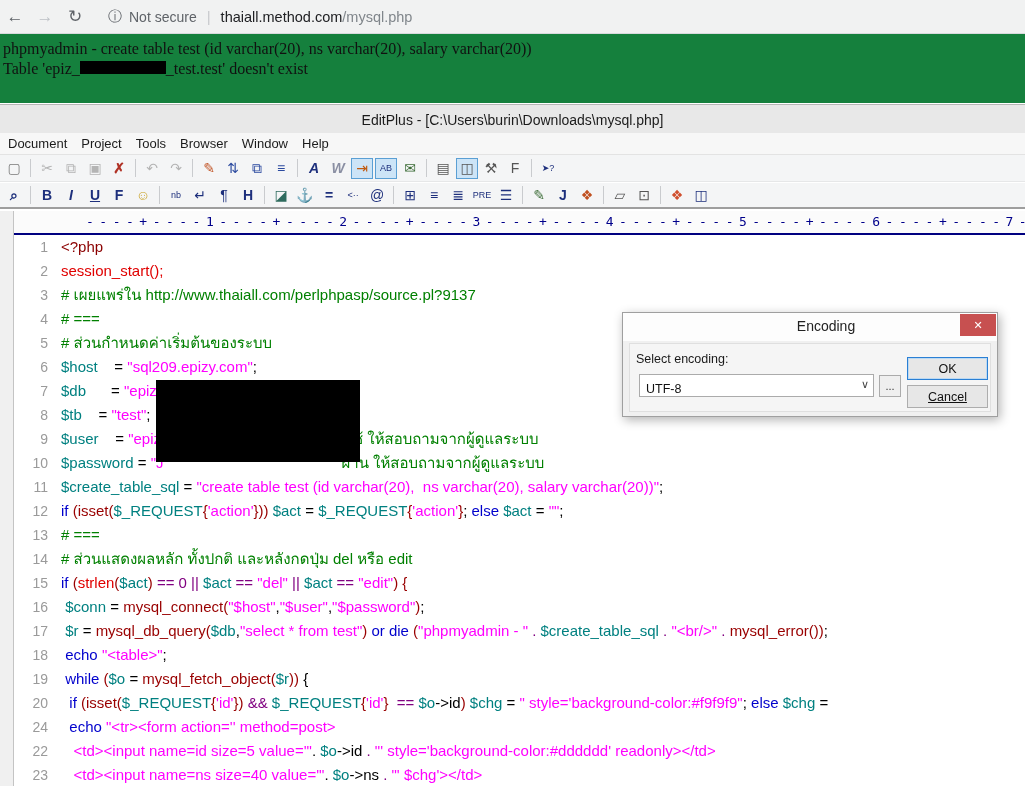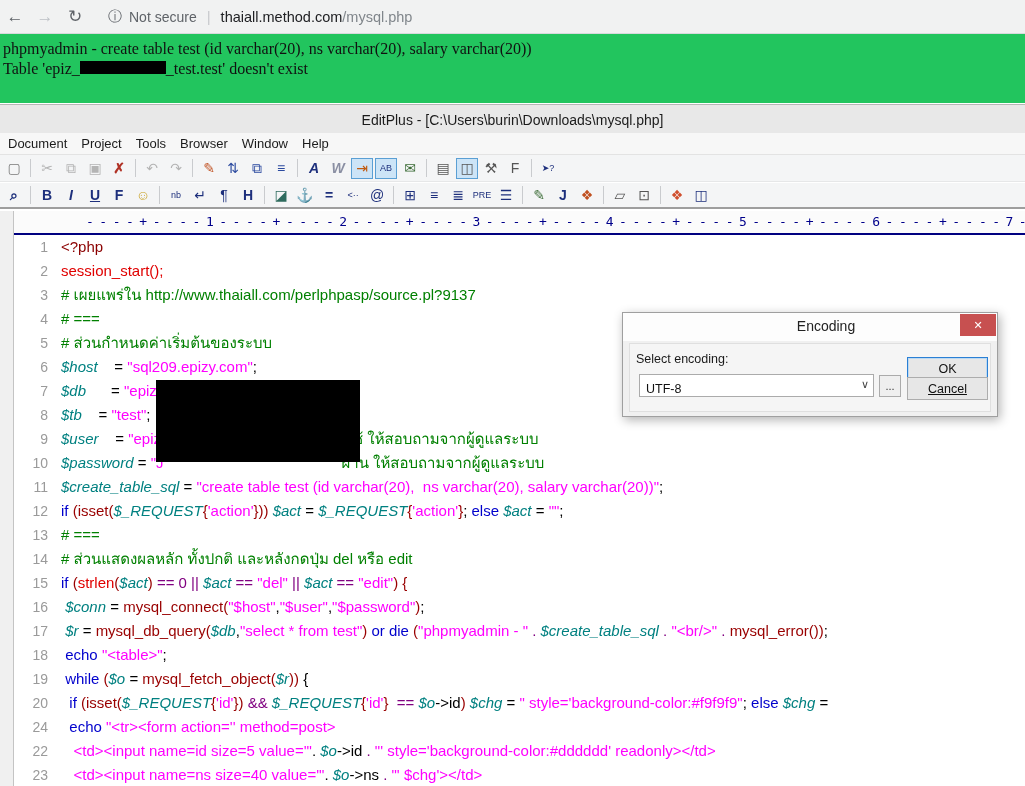--- a/index.html
+++ b/index.html
@@ -10,21 +10,21 @@
   .browser-bar{position:absolute;left:0;top:0;width:1025px;height:33px;
     background:#f1f2f2;border-bottom:1px solid #d8dadd;display:flex;align-items:center;}
   .nav-ic{font-size:17px;color:#5f6368;width:30px;text-align:center;cursor:pointer;}
   .nav-ic.dis{color:#bdc1c6;}
   .info-ic{font-size:14px;color:#5f6368;margin-left:18px;margin-right:7px;}
   .sec-label{font-size:14px;color:#5f6368;}
   .url-sep{color:#c8cacd;margin:0 10px;font-size:15px;}
   .url-host{font-size:14.5px;color:#202124;}
   .url-path{font-size:14.5px;color:#80868b;}
 
-  .browser-content{position:absolute;left:0;top:34px;width:1025px;height:69px;background:#22c55e;
+  .browser-content{position:absolute;left:0;top:34px;width:1025px;height:69px;background:#15803d;
     font-family:"Liberation Serif",serif;font-size:16px;color:#111;}
   .pg-line{position:absolute;left:3px;white-space:pre;}
   .redact-inline{display:inline-block;width:86px;height:13px;background:#000;vertical-align:baseline;}
 
   
   .ep-title{position:absolute;left:0;top:104px;width:1025px;height:29px;background:#e8e8e8;
     border-top:1px solid #b6b6b6;display:flex;align-items:center;justify-content:center;
     font-size:14px;color:#1b1b1b;}
   .ep-menu{position:absolute;left:0;top:133px;width:1025px;height:22px;background:#f7f7f7;
     border-bottom:1px solid #e3e3e3;display:flex;align-items:center;padding-left:8px;box-sizing:border-box;}
@@ -49,21 +49,21 @@
     border-right:1px solid #b9b9b9;font-size:8px;color:#666;text-align:center;line-height:22px;}
 
   
   .editor{position:absolute;left:16px;top:235px;width:1025px;height:551px;background:#fff;overflow:hidden;}
   .left-strip{position:absolute;left:0;top:211px;width:13px;height:575px;background:#f0f0f0;
     border-right:1px solid #c4c4c4;}
   .cl{white-space:pre;height:24px;line-height:24px;font-size:15px;color:#000;}
   .cl .ln{display:inline-block;width:32px;margin-right:13px;text-align:right;color:#9a9a9a;
     font-size:14px;}
   .seg-php{color:#8b0000;} .seg-fnred{color:#e00000;} .seg-fn{color:#990000;}
-  .seg-kw{color:#0000cc;} .seg-var{color:#008080;font-style:italic;} .seg-str{color:#ff00ff;}
+  .seg-kw{color:#0000cc;} .seg-var{color:#008080;} .seg-str{color:#ff00ff;}
   .seg-cm{color:#008000;} .seg-op{color:#800080;} .seg-pl{color:#000;} .seg-paren{color:#990000;}
   .seg-gap{display:inline-block;}
   .editor-redaction{position:absolute;left:156px;top:380px;width:204px;height:82px;background:#000;}
 
   
   .dialog{position:absolute;left:622px;top:312px;width:376px;height:105px;background:#f0f0f0;
     border:1px solid #9f9f9f;box-shadow:2px 3px 10px rgba(0,0,0,.3);box-sizing:border-box;z-index:50;}
   .dlg-titlebar{position:absolute;left:0;top:0;width:100%;height:28px;background:#fdfdfd;}
   .dlg-title{position:absolute;left:0;top:5px;width:100%;text-align:center;font-size:14px;color:#222;padding-left:16px;}
   .dlg-close{position:absolute;right:1px;top:1px;width:36px;height:22px;background:#c75050;
@@ -75,21 +75,21 @@
     border:1px solid #ababab;box-sizing:border-box;font-size:12.5px;color:#111;
     display:flex;align-items:flex-end;padding-left:6px;cursor:pointer;}
   .dlg-combo .chev{position:absolute;right:4px;top:3px;color:#444;font-size:11px;}
   .dlg-browse{position:absolute;left:256px;top:62px;width:22px;height:22px;background:#efefef;
     border:1px solid #ababab;box-sizing:border-box;font-size:11px;color:#333;
     display:flex;align-items:center;justify-content:center;cursor:pointer;}
   .dlg-btn{position:absolute;left:284px;width:81px;height:23px;background:#e7e7e7;
     border:1px solid #adadad;box-sizing:border-box;font-size:12.5px;color:#111;
     display:flex;align-items:center;justify-content:center;cursor:pointer;}
   .dlg-ok{top:44px;border:1px solid #2a7fd4;box-shadow:inset 0 0 0 1px #bcd9f2;}
-  .dlg-cancel{top:64px;text-decoration:underline;}
+  .dlg-cancel{top:72px;text-decoration:underline;}
 </style>
 </head>
 <body>
 
 <div id="screen">
 
   <div class="browser-bar">
     <span class="nav-ic">←</span>
     <span class="nav-ic dis">→</span>
     <span class="nav-ic">↻</span>

